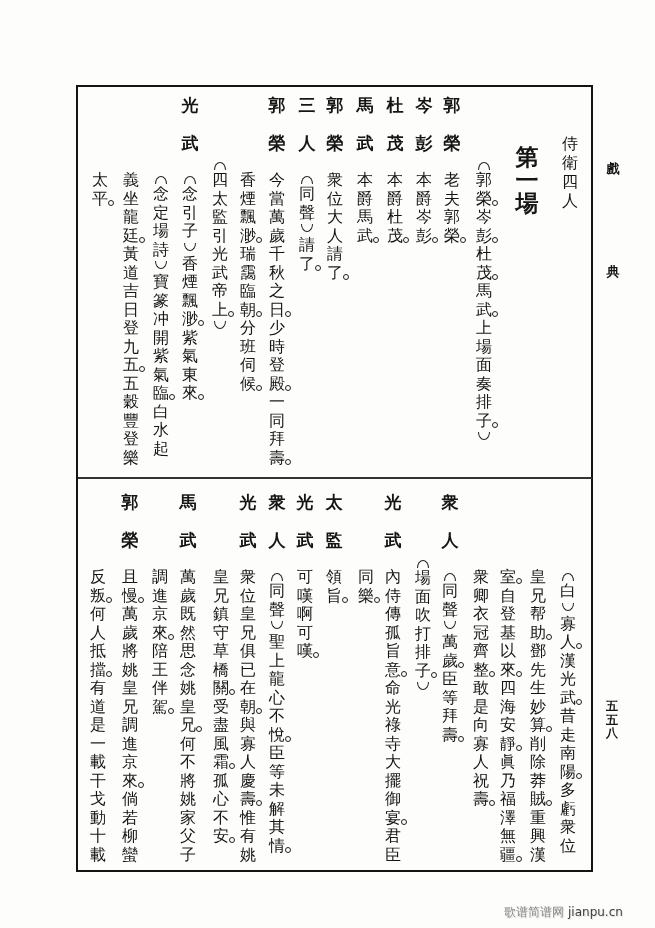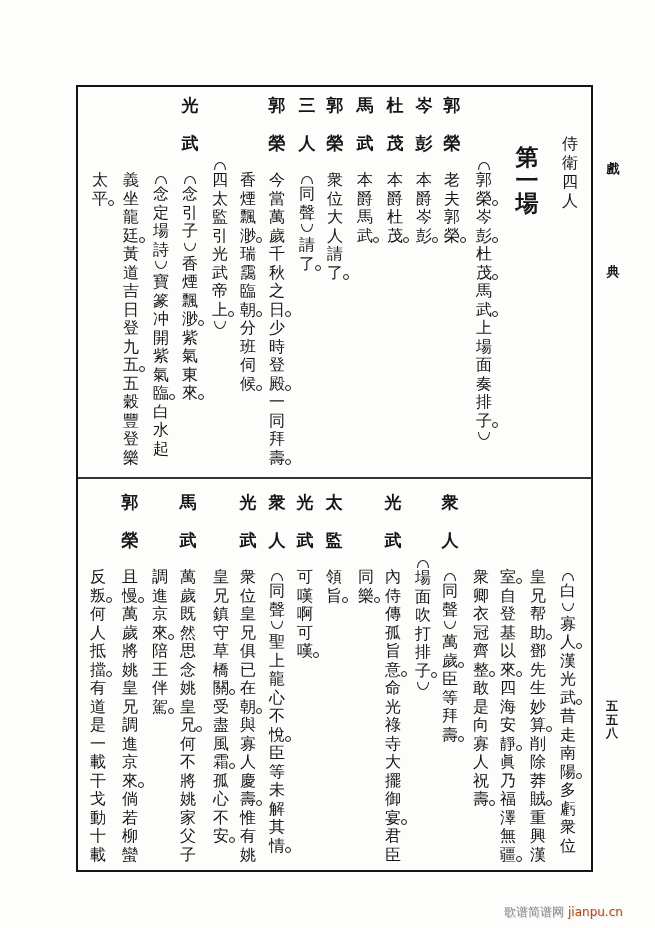--- a/index.html
+++ b/index.html
@@ -16,21 +16,21 @@
   .up.stage{top:157px;} .lo.stage{top:555px;}
   .po,.pc{height:14px;font-size:0 !important;color:transparent;}
   .po::before{content:"";position:absolute;left:3px;top:5px;width:10px;height:7px;border:1.4px solid #222;border-bottom:none;border-radius:50% 50% 0 0/100% 100% 0 0;}
   .pc::before{content:"";position:absolute;left:3px;top:2px;width:10px;height:7px;border:1.4px solid #222;border-top:none;border-radius:0 0 50% 50%/0 0 100% 100%;}
   .dot{position:absolute;left:17px;top:10px;width:4px;height:4px;border:1px solid #222;border-radius:50%;}
   .cast{top:134px;} .cast .ch{height:19px;line-height:19px;}
   .title{top:145px;width:26px;} .title .ch{width:26px;height:23px;line-height:23px;font-size:23px;font-weight:bold;}
   .mtitle{position:absolute;left:605px;width:16px;text-align:center;font-size:13px;font-weight:bold;}
   .pn{left:0;} .pn .ch{width:16px;height:13.5px;line-height:13.5px;font-size:12px;font-weight:bold;}
   .watermark{position:absolute;left:504px;top:904px;font-family:"DejaVu Sans",sans-serif;font-size:12px;color:#8a8a8a;white-space:nowrap;text-shadow:1px 1px 1px #ddd;}
-  .watermark .dom{color:#c2410c;margin-left:4px;}
+  .watermark .dom{color:#404040;margin-left:4px;}
 </style>
 </head>
 <body>
 
 <div id="page">
 
   <div class="frame"></div>
   <div class="divider"></div>
 
   <div class="mtitle" style="top:160px">戲</div>

